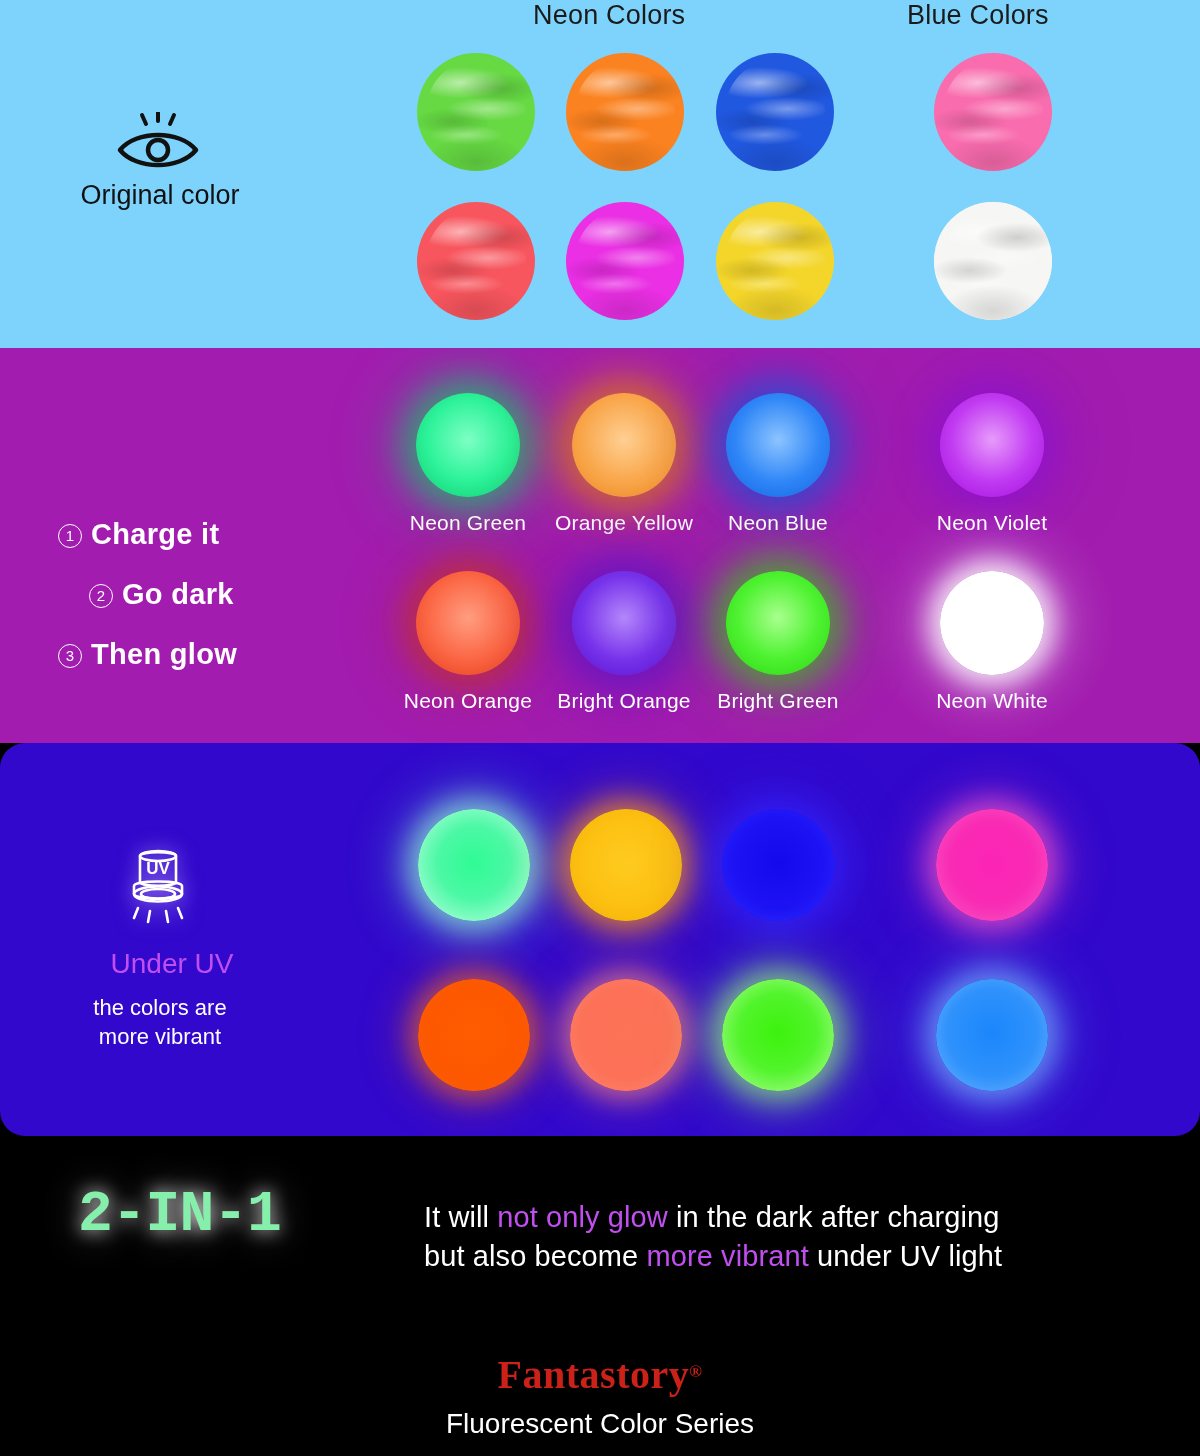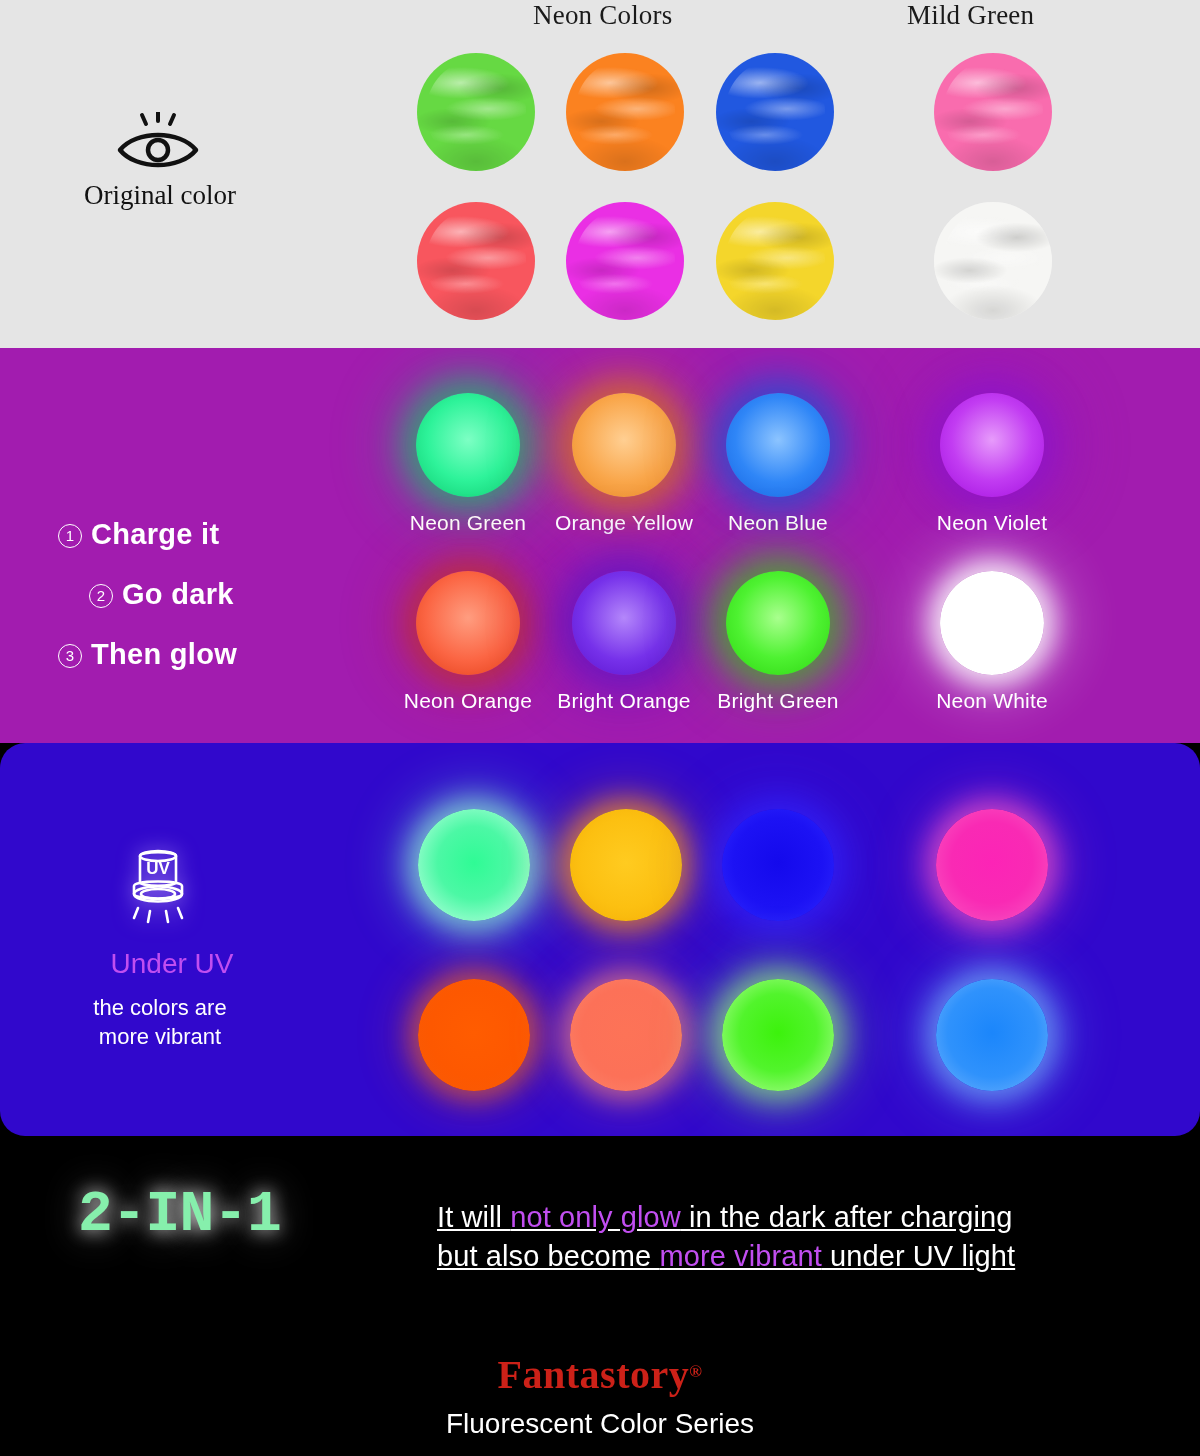--- a/index.html
+++ b/index.html
@@ -7,21 +7,21 @@
   html,body { width:1200px; height:1456px; }
   body {
     font-family:"Liberation Sans", sans-serif;
     background:#000;
     overflow:hidden;
   }
   .page { position:relative; width:1200px; height:1456px; }
 
   
   .section { position:relative; width:1200px; overflow:hidden; }
-  .sec-original { height:348px; background:#e5e5e5;font-family:Liberation Serif, serif; }
+  .sec-original { height:348px; background:#7dd3fc; }
   .sec-glow     { height:395px; background:#a21caf; }
   .sec-uv       { height:393px; background:#3108cc;border-radius:25px; }
   .sec-footer   { height:320px; background:#000000; }
 
   
   .hdr { position:absolute; top:0px; font-size:27px; color:#1a1a1a;
          font-weight:400; letter-spacing:.2px; white-space:nowrap; }
   .hdr-neon { left:533px; }
   .hdr-mild { left:907px; }
 
@@ -100,22 +100,22 @@
             font-size:22px; color:#fff; line-height:1.32; }
 
   
   .two-in-one {
     position:absolute; left:78px; top:50px; font-size:58px; font-weight:700;
     color:#86efac; letter-spacing:-1px; line-height:1;
     text-shadow:0 0 18px rgba(255,255,255,.85), 0 0 38px rgba(255,255,255,.45);
     font-family:Liberation Mono, monospace;
   }
   .promo {
-    position:absolute; left:437px; top:62px; width:680px;
-    font-size:29px; color:#fff; line-height:1.35; letter-spacing:.1px;text-decoration:underline;
+    position:absolute; left:424px; top:62px; width:680px;
+    font-size:29px; color:#fff; line-height:1.35; letter-spacing:.1px;
   }
   .promo .hl { color:#c14ef0; }
 
   .brand {
     position:absolute; left:0; top:215px; width:1200px; text-align:center;
     font-family:"Liberation Serif", serif; font-weight:700;
     font-size:40px; color:#cc2118; letter-spacing:.5px;
   }
   .brand .reg { font-size:17px; vertical-align:11px; }
   .brand-sub {
@@ -124,21 +124,21 @@
   }
 </style>
 </head>
 <body>
 
 <div class="page">
 
   <div class="section sec-original">
 
     <div class="hdr hdr-neon">Neon Colors</div>
-    <div class="hdr hdr-mild">Mild Green</div>
+    <div class="hdr hdr-mild">Blue Colors</div>
 
     <div class="leftcol">
       <div class="eye-wrap">
         <svg width="100" height="62" viewBox="0 0 100 62">
           <g fill="none" stroke="#111" stroke-width="4" stroke-linecap="round">
             <path d="M38 12 L34 3"></path>
             <path d="M50 9 L50 0"></path>
             <path d="M62 12 L66 3"></path>
             <path d="M12 38 C28 18, 72 18, 88 38 C72 58, 28 58, 12 38 Z" stroke-width="4.5" stroke-linejoin="round"></path>
             <circle cx="50" cy="38" r="10" stroke-width="4.5"></circle>

